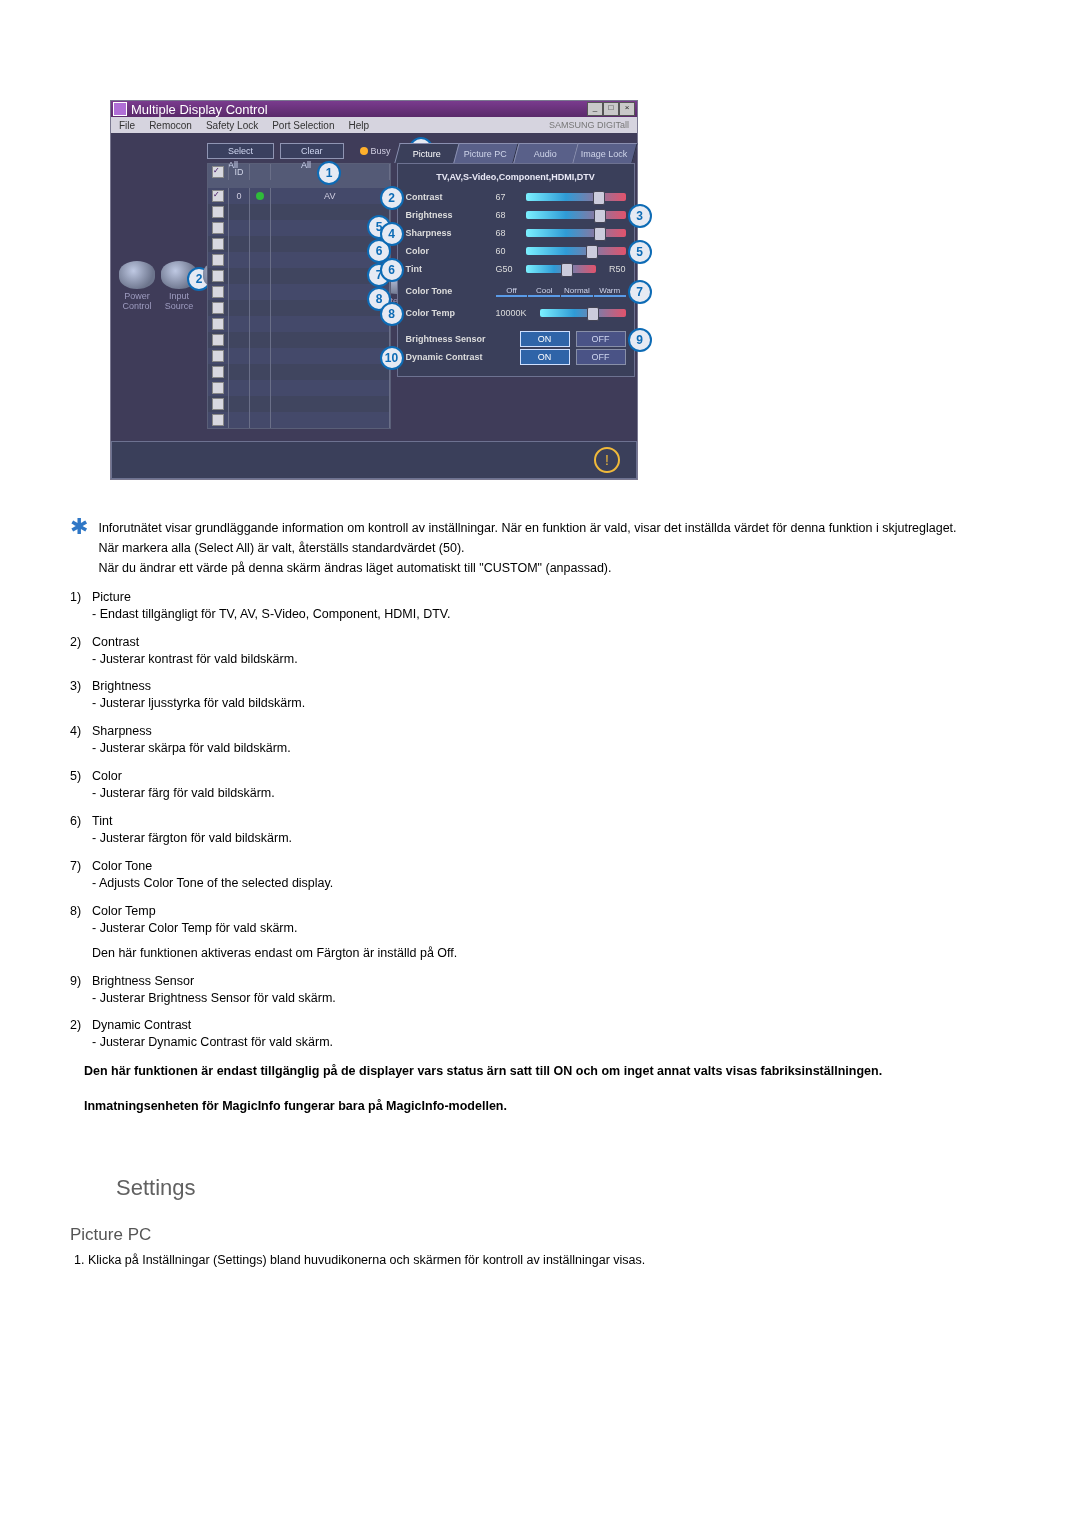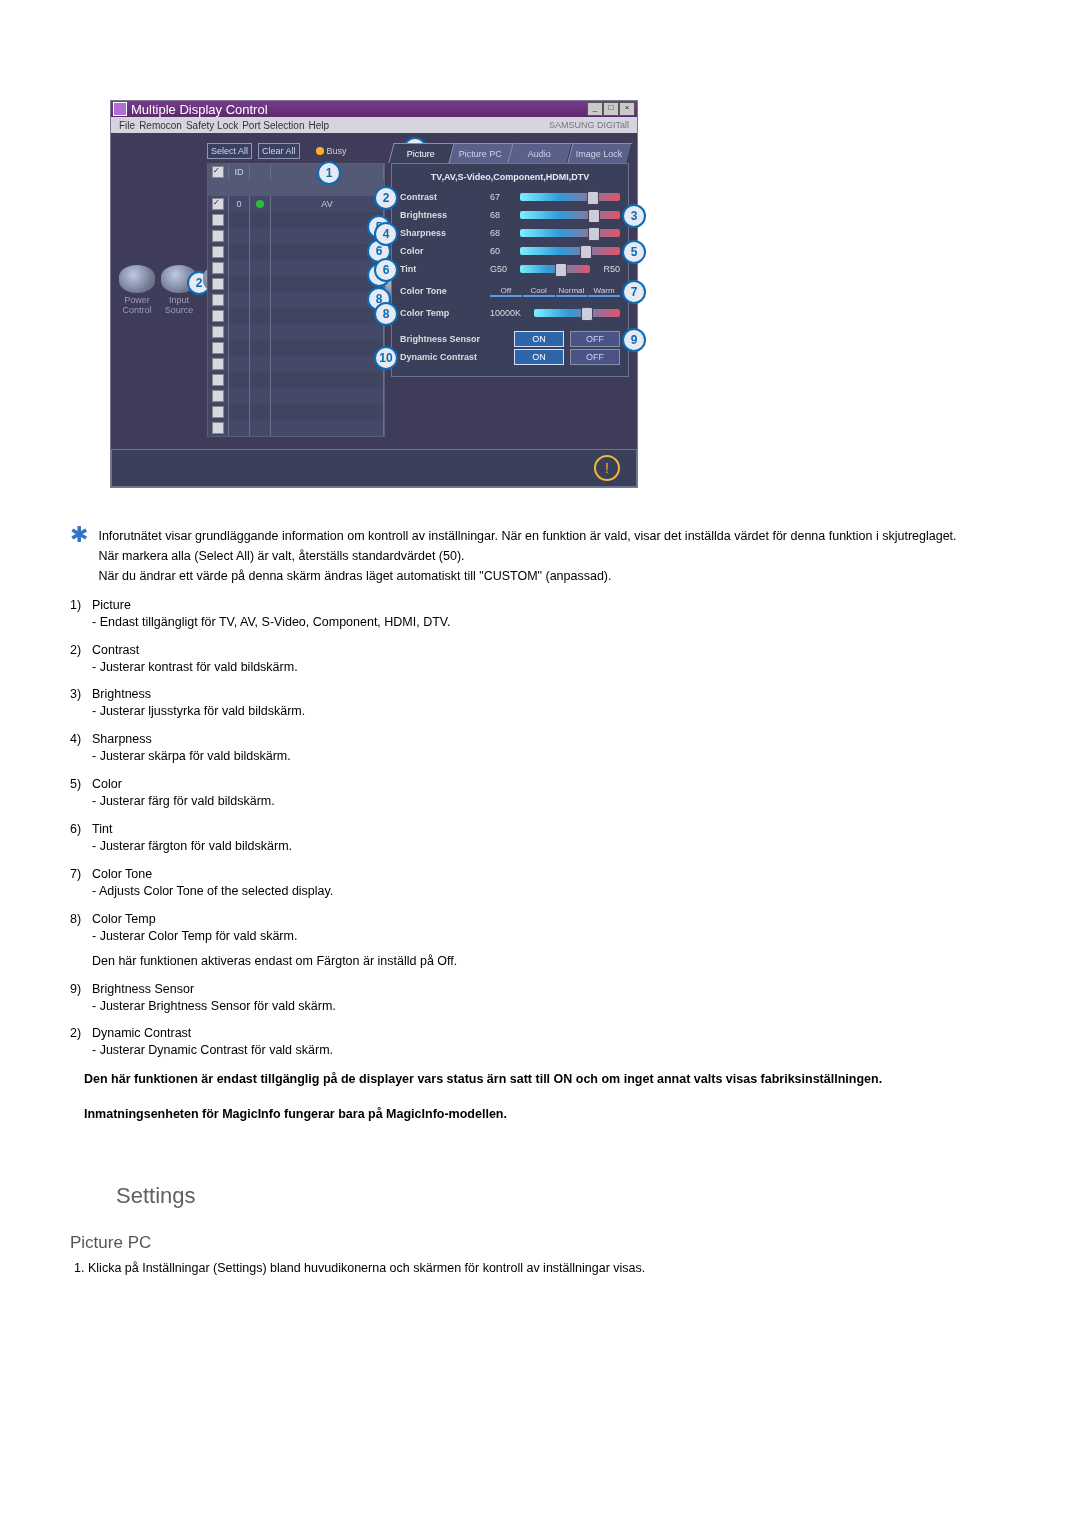--- a/index.html
+++ b/index.html
@@ -6,37 +6,37 @@
   .page{width:1080px;margin:0 auto;box-sizing:border-box;padding:40px 0 80px 0;}
   
   .win-wrap{margin:60px 0 40px 110px;width:526px;}
   .win{width:526px;background:#3f3c59;border:1px solid #7a7890;font-size:10px;color:#cfcde0;}
   .titlebar{height:16px;background:linear-gradient(#7a3b8e,#5a2a6a);display:flex;align-items:center;justify-content:space-between;padding:0 2px;}
   .titlebar .t-left{display:flex;align-items:center;gap:4px;color:#fff;font-size:13px;}
   .t-ico{width:12px;height:12px;background:#b06fd6;border:1px solid #fff;}
   .winbtns{display:flex;gap:0;}
   .winbtn{width:14px;height:12px;background:#c9c9c9;border:1px solid #555;font-size:8px;line-height:10px;text-align:center;color:#222;}
   .menubar{height:16px;background:#d6d4df;color:#333;display:flex;align-items:center;gap:14px;padding:0 8px;font-size:10px;justify-content:space-between;}
-  .menubar-left{display:flex;gap:4px;}
+  .menubar-left{display:flex;gap:14px;}
   .brand{color:#777;font-size:9px;}
   .body{background:#3f3c59;padding:10px 8px 6px 8px;display:flex;gap:6px;}
   
   .sidebar{width:82px;display:flex;gap:6px;align-items:center;}
   .sb-item{width:72px;text-align:center;color:#9e9cc0;font-size:9px;}
   .sb-icon{width:36px;height:28px;margin:0 auto 2px auto;border-radius:24px/16px;background:radial-gradient(circle at 40% 35%,#bfc9e3,#6c748c 70%);position:relative;}
   .sb-item.settings .sb-label{color:#ffd24d;}
   .sb-num{position:absolute;right:-14px;top:6px;}
   
   .center{width:185px;}
   .topbtns{display:flex;gap:6px;align-items:center;margin-bottom:4px;}
-  .chip{height:14px;line-height:14px;padding:0 3px;font-size:9px;background:#3a405f;border:1px solid #8f95b3;color:#cfd6f0;}
+  .chip{height:14px;line-height:14px;padding:0 20px;font-size:9px;background:#3a405f;border:1px solid #8f95b3;color:#cfd6f0;}
   .busy{display:flex;align-items:center;gap:3px;margin-left:10px;font-size:9px;}
   .busy-dot{width:8px;height:8px;background:#ffb02b;border-radius:50%;display:inline-block;}
   .grid{border:1px solid #5a5f78;}
-  .gridhead{height:32px;display:flex;background:#545a76;}
+  .gridhead{height:24px;display:flex;background:#545a76;}
   .ghc{border-right:1px solid #6a6f88;height:16px;display:flex;align-items:center;justify-content:center;font-size:9px;color:#cfd3e6;}
   .w-chk{width:20px;}
   .w-id{width:20px;}
   .w-st{width:20px;}
   .w-inp{flex:1;}
   .gridrow{height:16px;display:flex;background:#44496a;}
   .gridrow:nth-child(odd){background:#40455f;}
   .gridrow .gc{border-right:1px solid #6a6f88;height:16px;display:flex;align-items:center;justify-content:center;font-size:9px;}
   .chk{width:10px;height:10px;border:1px solid #888;background:#d8d8e0;}
   .chk.on::after{content:"✓";font-size:8px;color:#305;display:block;line-height:8px;}

